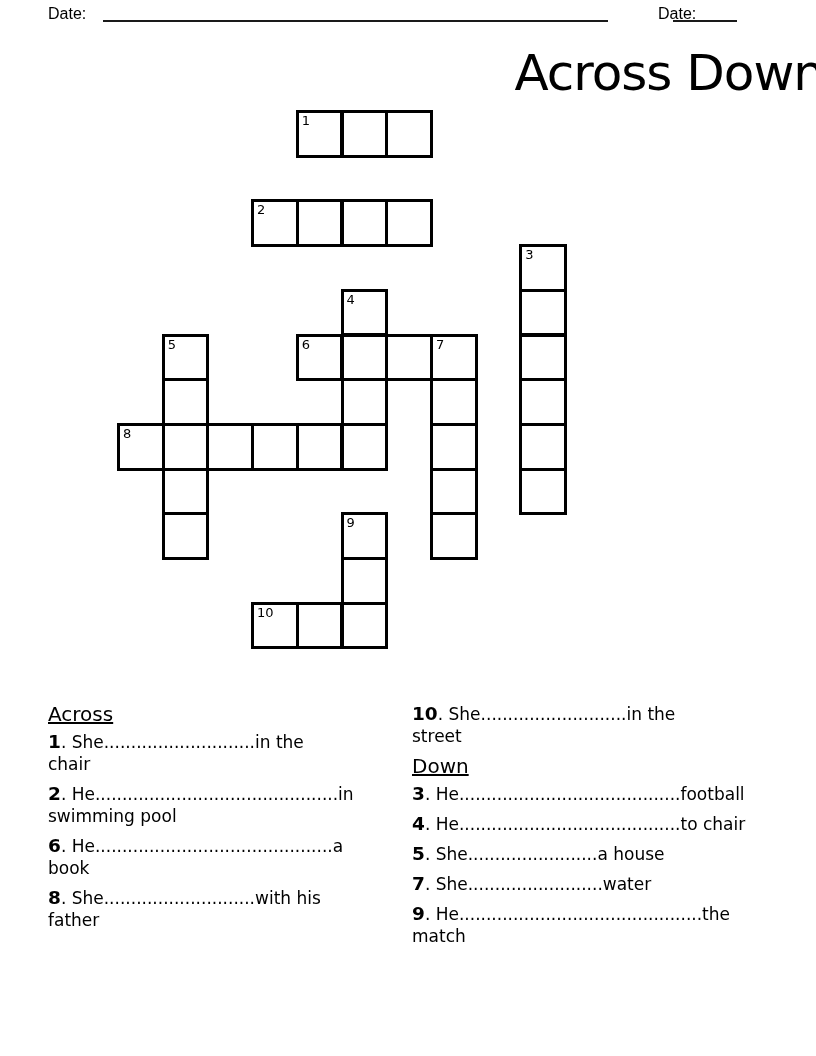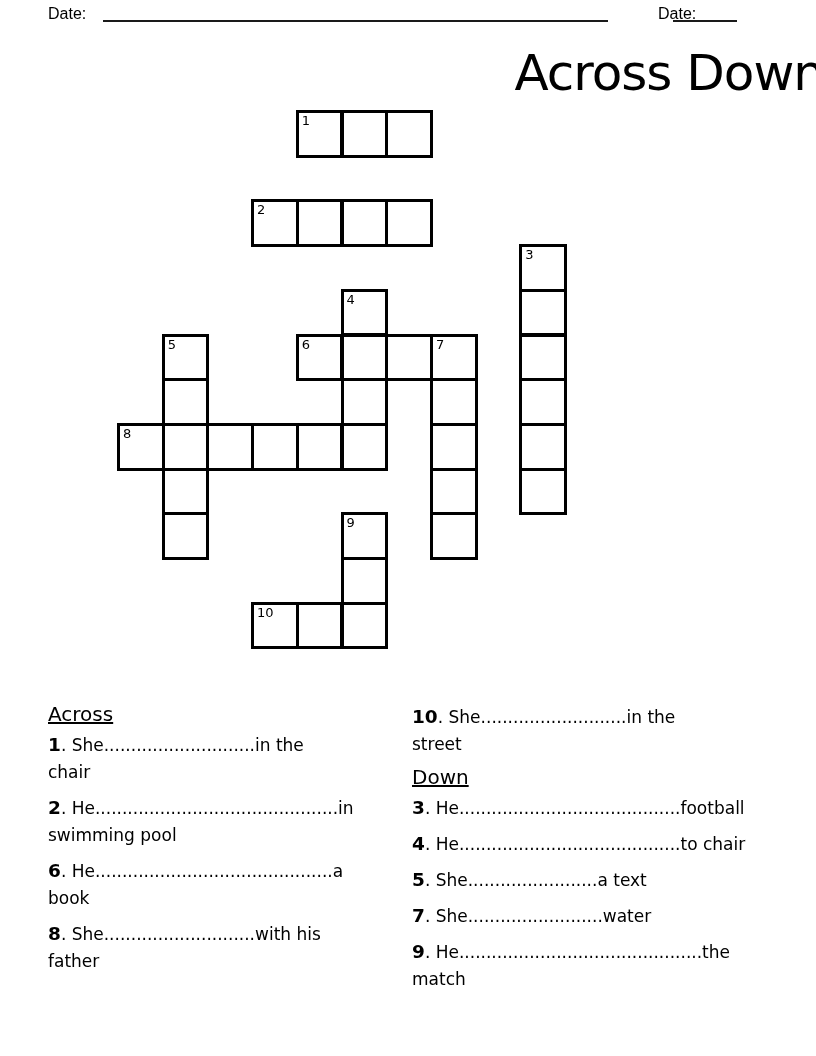--- a/index.html
+++ b/index.html
@@ -25,21 +25,21 @@
   .cell{position:absolute;width:47.7px;height:47.7px;box-sizing:border-box;
         border:3px solid #000;background:#fff;}
   .cellnum{position:absolute;top:0;left:3px;font-size:13px;line-height:15px;font-weight:400;}
 
   
   .clcol{position:absolute;top:703px;}
   .clcol-left{left:48px;width:358px;}
   .clcol-right{left:412px;width:380px;}
   .clue-head{font-size:20px;line-height:23px;font-weight:normal;
              text-decoration:underline;text-decoration-thickness:2px;margin:0 0 5px 0;}
-  .clue{font-size:17px;line-height:27px;margin:0 0 8px 0;white-space:pre-line;}
+  .clue{font-size:17px;line-height:22px;margin:0 0 8px 0;white-space:pre-line;}
   .clue b{font-size:18.5px;}
 </style>
 </head>
 <body>
 
 <div class="page">
 
   <div class="topbar">
     <span class="lbl name-lbl">Date:</span>
     <div class="blank-line name-line"></div>
@@ -126,20 +126,20 @@
 
   <div class="clcol clcol-right">
     <div id="across-list-right">
         <div class="clue"><b>10</b><span>. She...........................in the
 street</span></div>
       </div>
     <div class="clue-head">Down</div>
     <div id="down-list">
         <div class="clue"><b>3</b><span>. He.........................................football</span></div>
         <div class="clue"><b>4</b><span>. He.........................................to chair</span></div>
-        <div class="clue"><b>5</b><span>. She........................a text</span></div>
+        <div class="clue"><b>5</b><span>. She........................a house</span></div>
         <div class="clue"><b>7</b><span>. She.........................water</span></div>
         <div class="clue"><b>9</b><span>. He.............................................the
 match</span></div>
       </div>
   </div>
 
 </div>
 
 </body></html>

